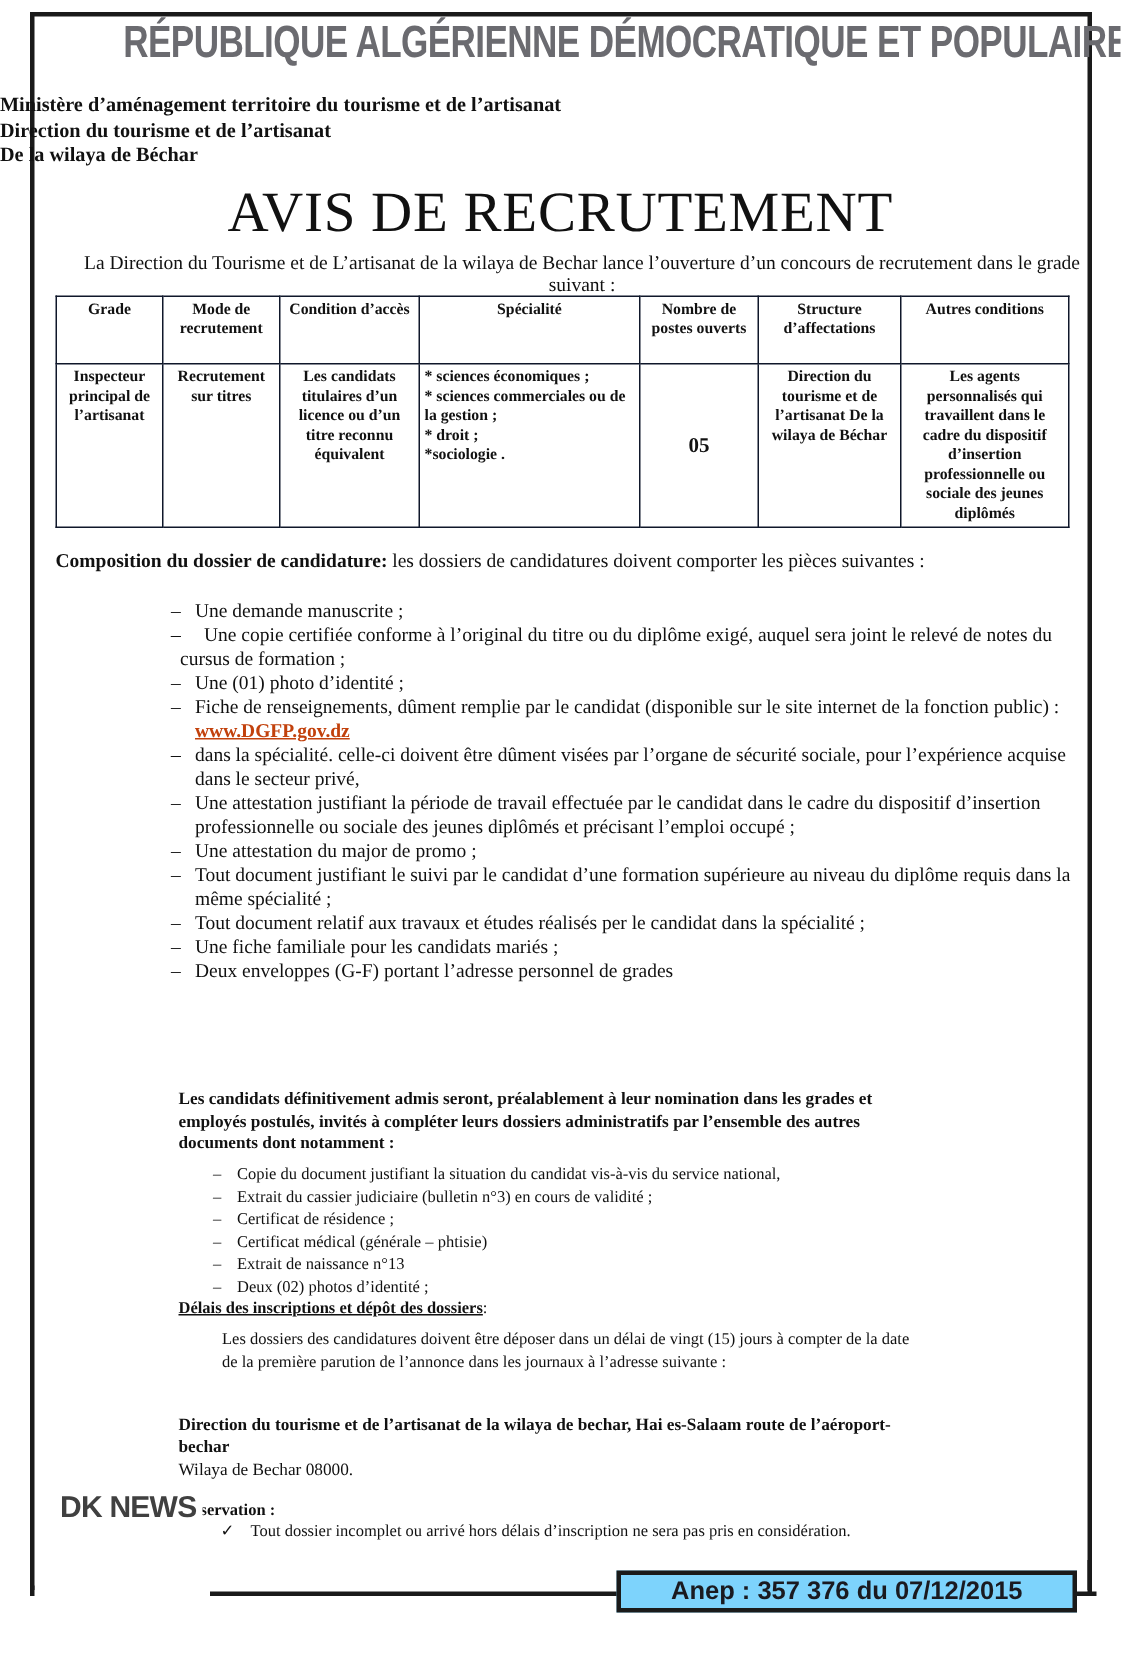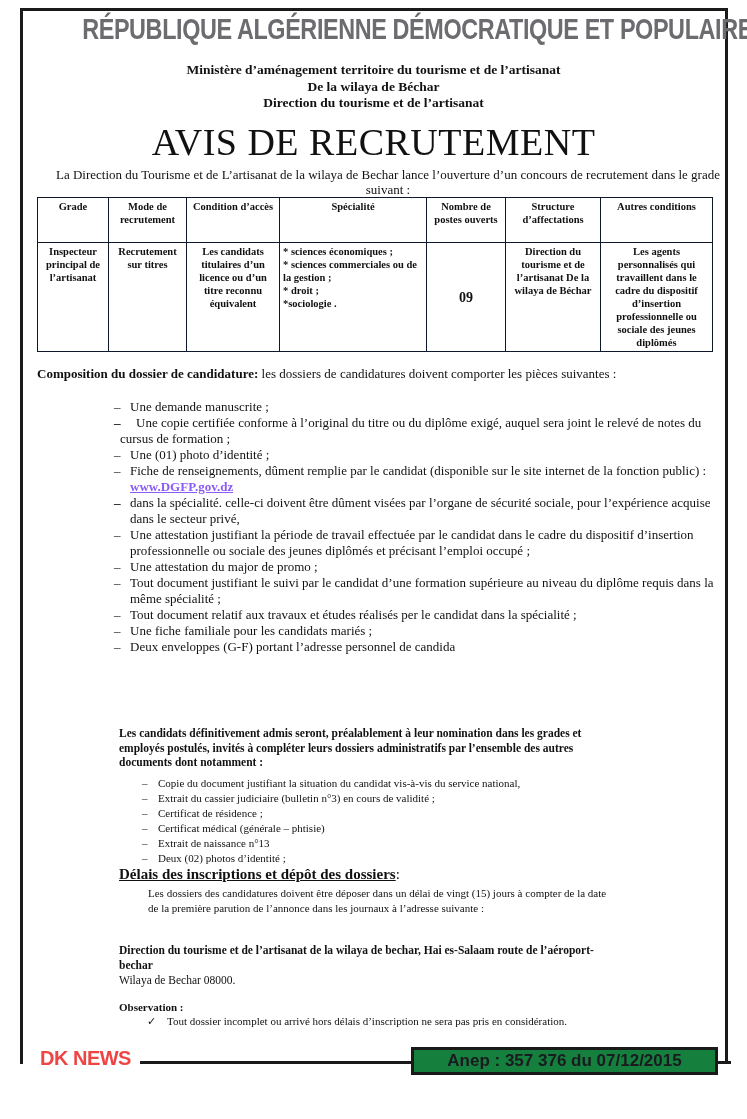--- a/index.html
+++ b/index.html
@@ -17,21 +17,21 @@
   .frame-bottom-right { position: absolute; left: 725px; top: 1040px; width: 3px; height: 24px; background:#1a1a1a; }
 
   .republique {
     position: absolute; left: 0; top: 12px; width: 747px; text-align: center;
     font-family: "Liberation Sans", "DejaVu Sans", sans-serif; font-weight: bold;
     font-size: 30px; color: #6b6b70; letter-spacing: -0.5px;
     transform: scaleX(0.78); transform-origin: center top;
     white-space: nowrap;
   }
   .ministere {
-    position: absolute; left: 0; top: 62px; width: 747px; text-align: center;
+    position: absolute; left: 0; top: 62px; width: 747px; 
     font-weight: bold; font-size: 13.5px; line-height: 16.5px;
   }
   .avis {
     position: absolute; left: 0; top: 122px; width: 747px; text-align: center;
     font-size: 38px; font-weight: normal; letter-spacing: 0.5px; line-height: 40px;
     font-family: "Liberation Serif", serif; color: #111;
   }
   .intro {
     position: absolute; left: 53px; top: 167px; width: 670px;
     font-size: 13px; line-height: 15px; text-align: center;
@@ -46,54 +46,54 @@
   table.rec td.num { vertical-align: middle; font-size: 14px; }
   .section { position: absolute; left: 37px; font-size: 13px; line-height: 16px; }
   .comp-title { font-weight: bold; }
   ul.dash { list-style: none; margin: 0; padding: 0; }
   ul.dash li { position: relative; font-size: 13px; line-height: 16px; }
   ul.dash li .dash-mark { position: absolute; left: -16px; }
   .list1 { position: absolute; left: 130px; top: 399px; width: 590px; }
   .bold-para { position: absolute; left: 119px; top: 726px; width: 480px; font-weight: bold; font-size: 11.5px; line-height: 14.5px; }
   .list2 { position: absolute; left: 158px; top: 776px; width: 500px; }
   .list2 li { font-size: 11px !important; line-height: 15px !important; }
-  .delais-title { position: absolute; left: 119px; top: 866px; font-weight: bold; text-decoration: underline; font-size: 15px; }
+  .delais-title { position: absolute; left: 119px; top: 866px; font-weight: bold; text-decoration: underline; font-size: 11px; }
   .delais-text { position: absolute; left: 148px; top: 886px; width: 460px; font-size: 11px; line-height: 15px; }
   .address { position: absolute; left: 119px; top: 943px; width: 500px; font-size: 11.5px; line-height: 15px; }
   .address .b { font-weight: bold; }
   .observation-title { position: absolute; left: 119px; top: 1001px; font-weight: bold; font-size: 11px; }
   .observation { position: absolute; left: 167px; top: 1014px; width: 420px; font-size: 11px; line-height: 15px; }
   .observation .check { position: absolute; left: -20px; }
   .dknews {
-    position: absolute; left: 36px; top: 1047px;
-    font-family: "Liberation Sans", "DejaVu Sans", sans-serif; font-weight: bold; font-size: 20px; color: #ef4444;
+    position: absolute; left: 36px; top: 994px;
+    font-family: "Liberation Sans", "DejaVu Sans", sans-serif; font-weight: bold; font-size: 20px; color: #404040;
     letter-spacing: -0.5px; background: #fff; padding: 0 4px;
   }
   .anep {
     position: absolute; left: 411px; top: 1047px; width: 307px; height: 28px; box-sizing: border-box;
-    border: 3px solid #1a1a1a; background: #15803d; text-align: center;
+    border: 3px solid #1a1a1a; background: #7dd3fc; text-align: center;
     font-family: "Liberation Sans", "DejaVu Sans", sans-serif; font-weight: bold; font-size: 17px; line-height: 22px; color: #1a1a20;
   }
   .underline { text-decoration: underline; font-weight: bold; }
 </style>
 </head>
 <body>
 
 <div class="frame"></div>
 <div class="frame-bottom-left"></div>
 <div class="frame-bottom-line-left"></div>
 <div class="frame-bottom-line-right"></div>
 <div class="frame-bottom-right"></div>
 
 <div class="republique">RÉPUBLIQUE ALGÉRIENNE DÉMOCRATIQUE ET POPULAIRE</div>
 
 <div class="ministere">
   <div>Ministère d’aménagement territoire du tourisme et de l’artisanat</div>
+  <div>Direction du tourisme et de l’artisanat</div>
   <div>De la wilaya de Béchar</div>
-  <div>Direction du tourisme et de l’artisanat</div>
 </div>
 
 <div class="avis">AVIS DE RECRUTEMENT</div>
 
 <div class="intro">La Direction du Tourisme et de L’artisanat de la wilaya de Bechar lance l’ouverture d’un concours de recrutement dans le grade suivant :</div>
 
 <table class="rec">
   <colgroup>
     <col style="width:71px">
       <col style="width:78px">
@@ -116,45 +116,45 @@
   <tr>
     <td>Inspecteur principal de l’artisanat</td>
     <td>Recrutement sur titres</td>
     <td>Les candidats titulaires d’un licence ou d’un titre reconnu équivalent</td>
     <td class="spec">
       <div>* sciences économiques ;</div>
       <div>* sciences commerciales ou de la gestion ;</div>
       <div>* droit ;</div>
       <div>*sociologie .</div>
     </td>
-    <td class="num">09</td>
+    <td class="num">05</td>
     <td>Direction du tourisme et de l’artisanat De la wilaya de Béchar</td>
     <td>Les agents personnalisés qui travaillent dans le cadre du dispositif d’insertion professionnelle ou sociale des jeunes diplômés</td>
   </tr>
 </tbody>
   </table>
 
 <div class="section" style="top:366px; width:640px;">
   <span class="comp-title">Composition du dossier de candidature:</span><span> les dossiers de candidatures doivent comporter les    pièces suivantes :</span>
 </div>
 
 <ul class="dash list1">
   <li><span class="dash-mark">–</span><span>Une demande  manuscrite ;</span></li>
   <li><span class="dash-mark">–</span></li>
   <li style="margin-left:-10px;"><span class="dash-mark" style="left:-6px;">–</span><span style="padding-left:16px;">  Une copie certifiée conforme à l’original du titre ou du diplôme exigé, auquel sera joint le relevé de notes du cursus de formation ;</span></li>
   <li><span class="dash-mark">–</span><span>Une (01) photo d’identité ;</span></li>
-  <li><span class="dash-mark">–</span><span>Fiche de renseignements, dûment  remplie par le candidat (disponible sur le site internet de la fonction public) : </span><a class="underline" style="color:#8b5cf6;">www.DGFP.gov.dz</a></li>
+  <li><span class="dash-mark">–</span><span>Fiche de renseignements, dûment  remplie par le candidat (disponible sur le site internet de la fonction public) : </span><a class="underline" style="color:#c2410c;">www.DGFP.gov.dz</a></li>
   <li><span class="dash-mark">–</span></li>
   <li><span class="dash-mark">–</span><span> dans la spécialité. celle-ci doivent être dûment visées par l’organe de sécurité sociale, pour l’expérience acquise dans le secteur privé,</span></li>
   <li><span class="dash-mark">–</span><span>Une attestation justifiant la période de travail effectuée par le candidat dans le cadre du dispositif d’insertion professionnelle ou sociale des jeunes diplômés et précisant l’emploi occupé ;</span></li>
   <li><span class="dash-mark">–</span><span>Une attestation du major de promo ;</span></li>
   <li><span class="dash-mark">–</span><span>Tout document justifiant le suivi par le candidat d’une formation supérieure au niveau du diplôme requis dans la même spécialité ;</span></li>
   <li><span class="dash-mark">–</span><span>Tout document relatif aux travaux et études réalisés per le candidat dans la spécialité ;</span></li>
   <li><span class="dash-mark">–</span><span>Une fiche familiale pour les candidats mariés ;</span></li>
-  <li><span class="dash-mark">–</span><span>Deux enveloppes (G-F) portant l’adresse personnel de candida</span></li>
+  <li><span class="dash-mark">–</span><span>Deux enveloppes (G-F) portant l’adresse personnel de grades</span></li>
 </ul>
 
 <div class="bold-para">Les candidats définitivement admis seront, préalablement à leur nomination dans les grades et employés postulés, invités à compléter leurs dossiers administratifs par l’ensemble des autres documents dont notamment :</div>
 
 <ul class="dash list2">
   <li><span class="dash-mark">–</span><span>Copie du document justifiant la situation du candidat vis-à-vis du service national,</span></li>
   <li><span class="dash-mark">–</span><span>Extrait du cassier judiciaire (bulletin n°3) en cours de validité ;</span></li>
   <li><span class="dash-mark">–</span><span>Certificat de résidence ;</span></li>
   <li><span class="dash-mark">–</span><span>Certificat médical (générale – phtisie)</span></li>
   <li><span class="dash-mark">–</span><span>Extrait de naissance n°13</span></li>

